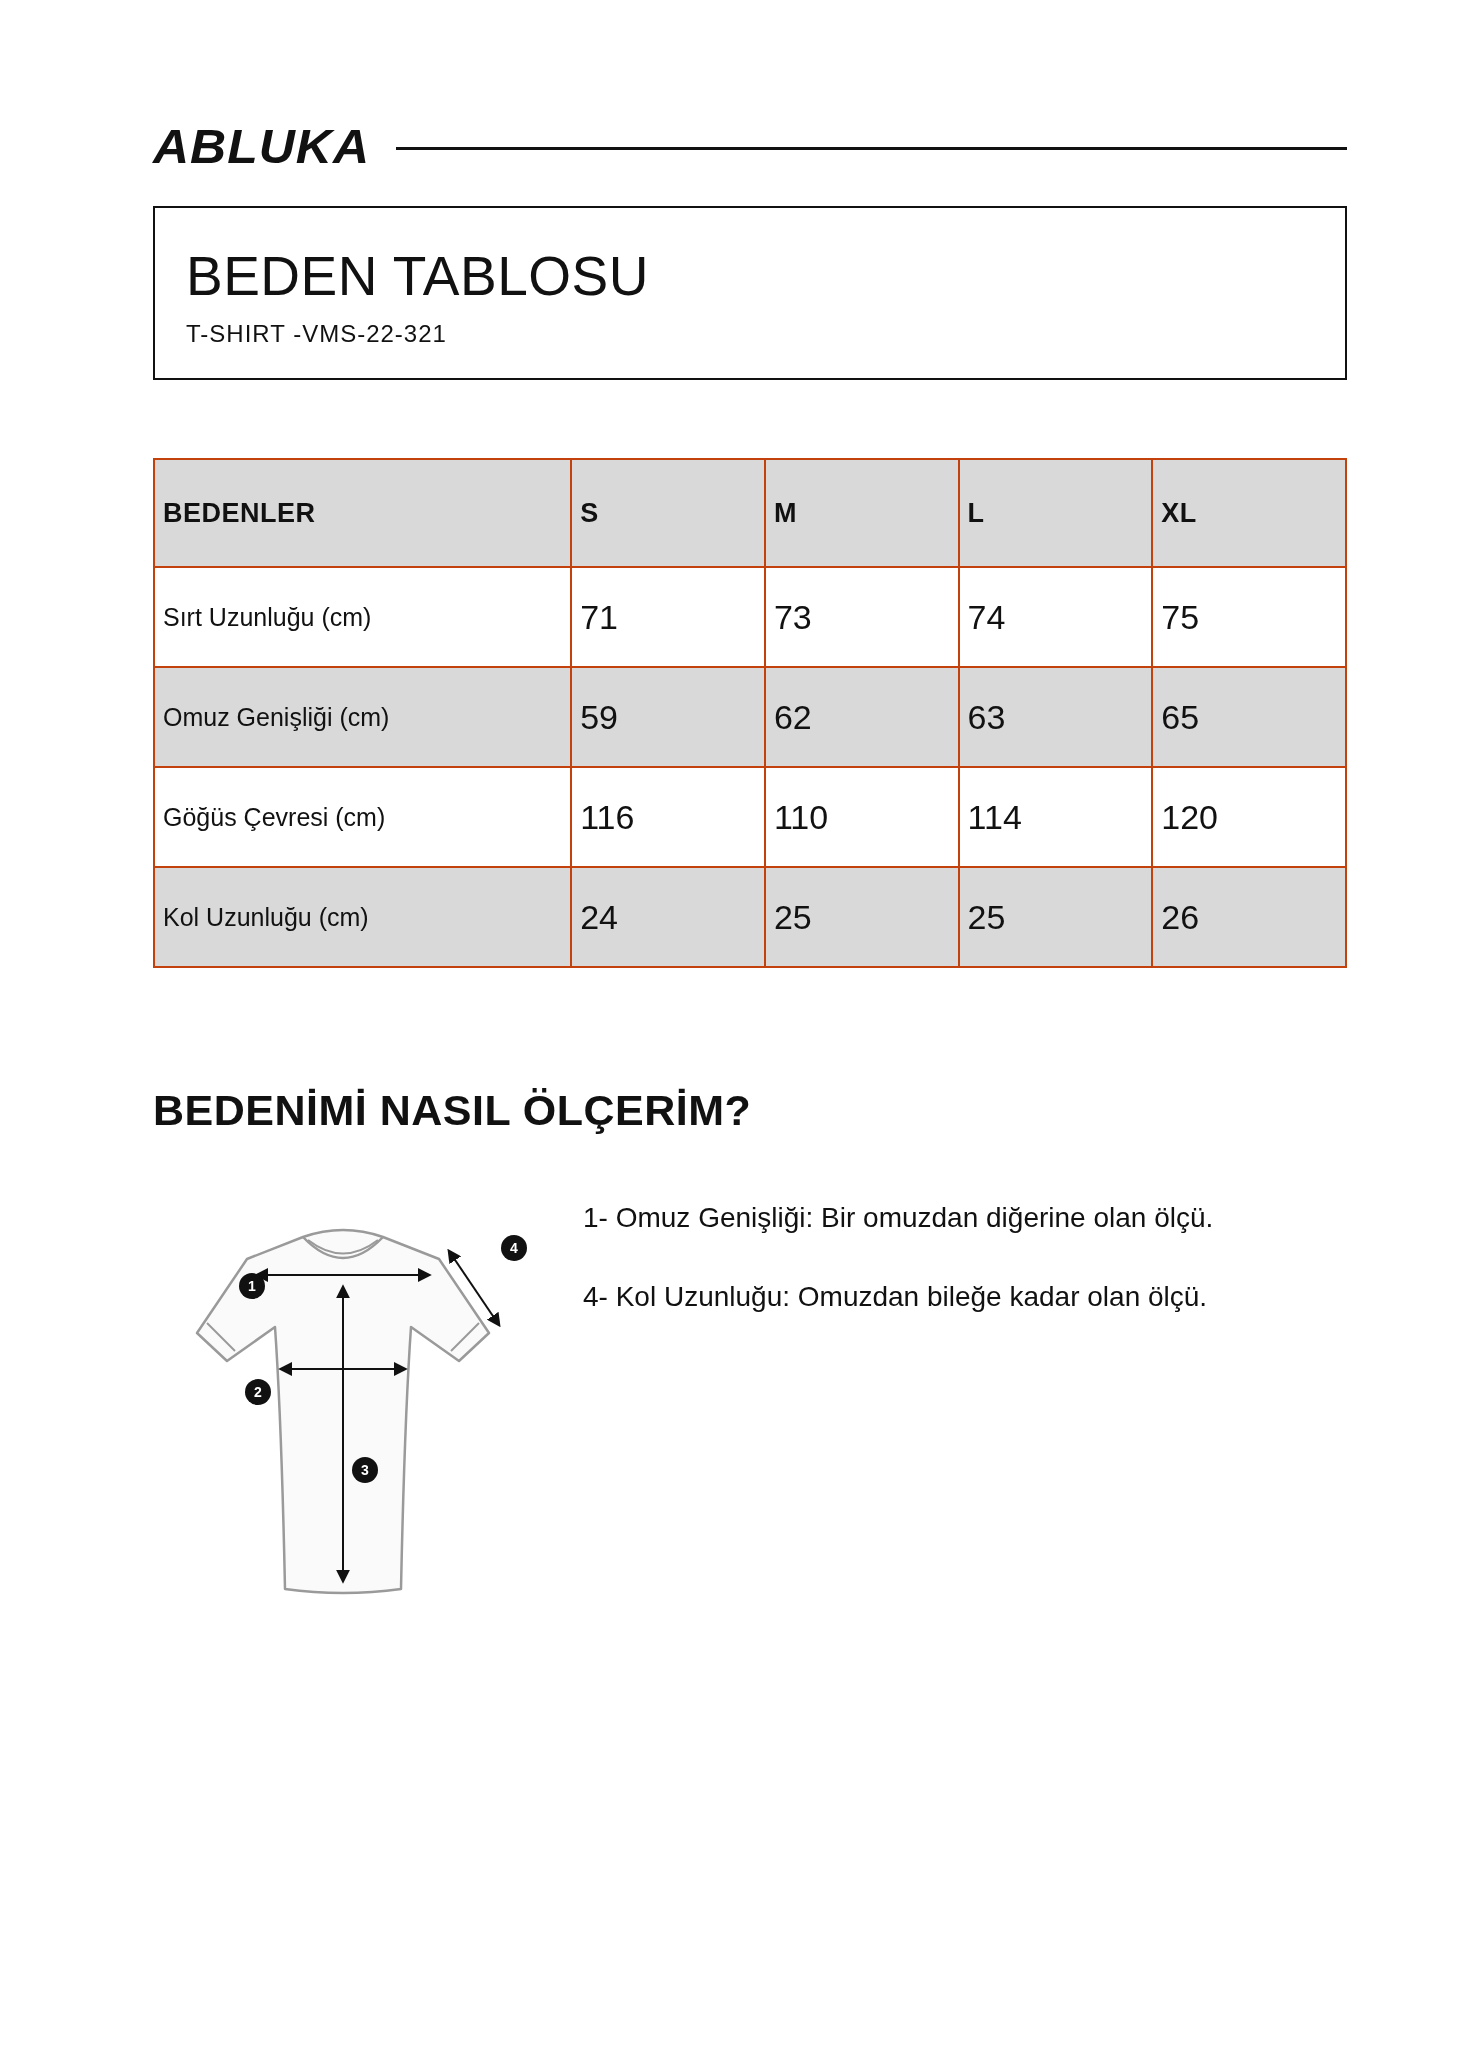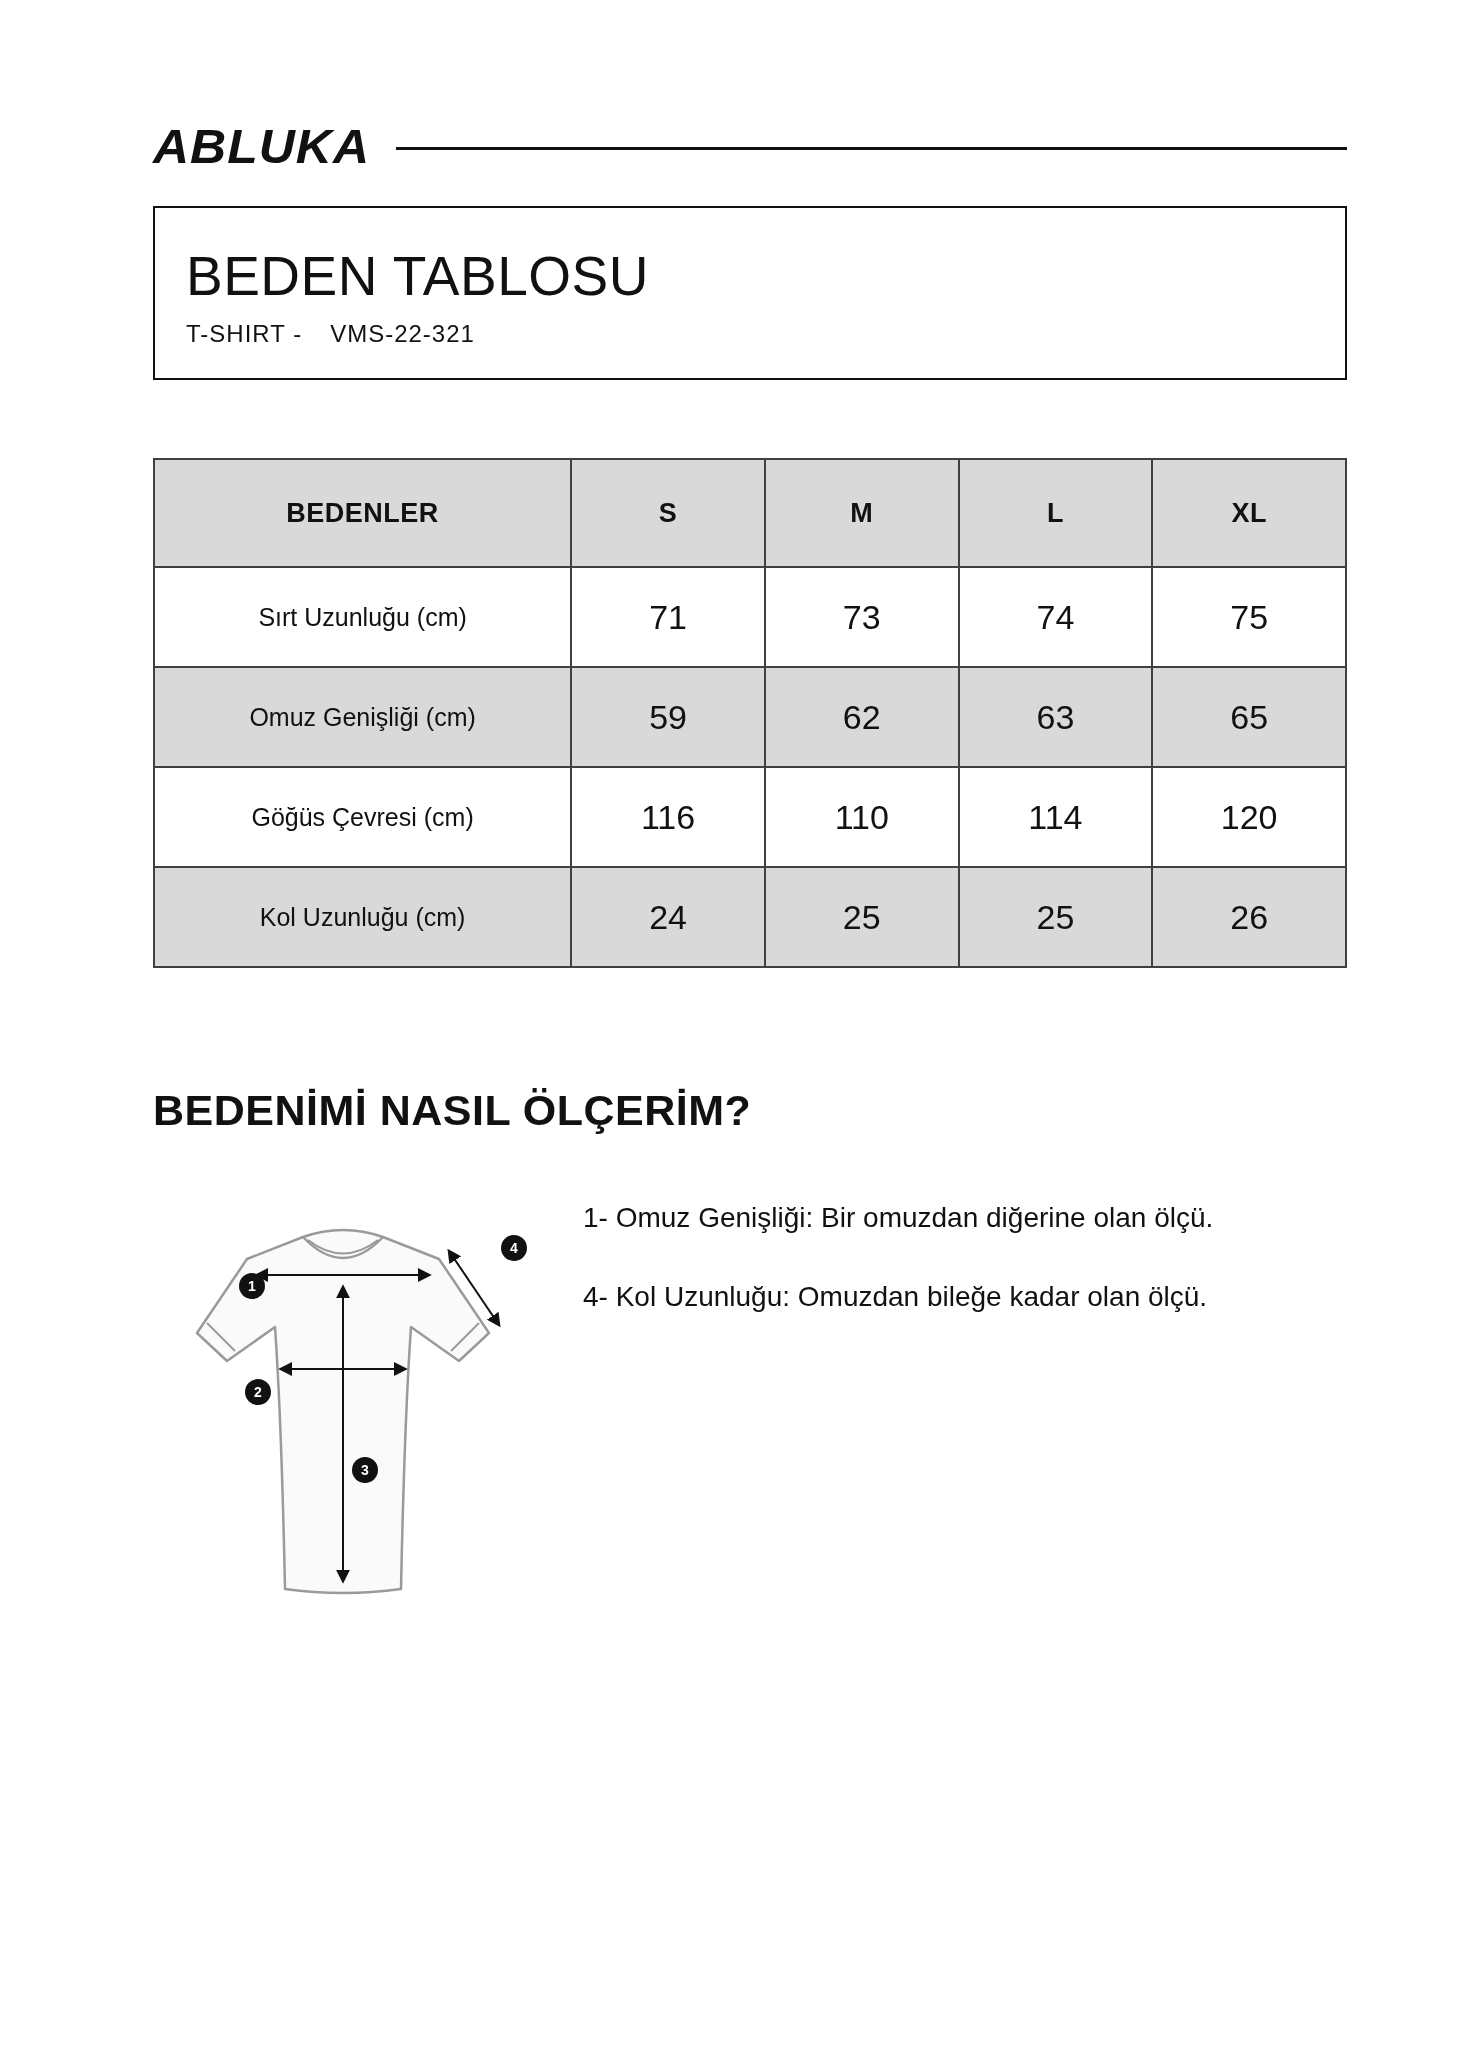--- a/index.html
+++ b/index.html
@@ -23,30 +23,30 @@
   .rule { flex: 1; height: 3px; background: #111; margin-top: 2px; }
 
   
   .card {
     margin-top: 30px; border: 2px solid #111;
     padding: 36px 46px 30px 31px;
   }
   .card-title { font-size: 55px; font-weight: 500; letter-spacing: 0.5px; }
   .card-sub {
     margin-top: 12px; font-size: 24px; font-weight: 500;
-    letter-spacing: 1px; display: flex; gap: 28px;
+    letter-spacing: 1px; display: flex; 
   }
 
   
   table.size-table {
     margin-top: 78px; width: 100%;
     border-collapse: collapse; table-layout: fixed;
   }
   .size-table th, .size-table td {
-    border: 2px solid #404040; text-align: center; vertical-align: middle;
+    border: 2px solid #c2410c; text-align: left; vertical-align: middle;
     padding: 8px;
   }
   .size-table col.c-label { width: 35%; }
   .size-table thead tr { height: 108px; background: #d9d9d9; }
   .size-table thead th { font-size: 27px; font-weight: 700; letter-spacing: 0.5px; }
   .size-table tbody tr { height: 100px; background: #ffffff; }
   .size-table tbody tr.alt { background: #d9d9d9; }
   .size-table td.lbl { font-size: 25px; font-weight: 400; }
   .size-table td.val { font-size: 34px; font-weight: 400; }
 

